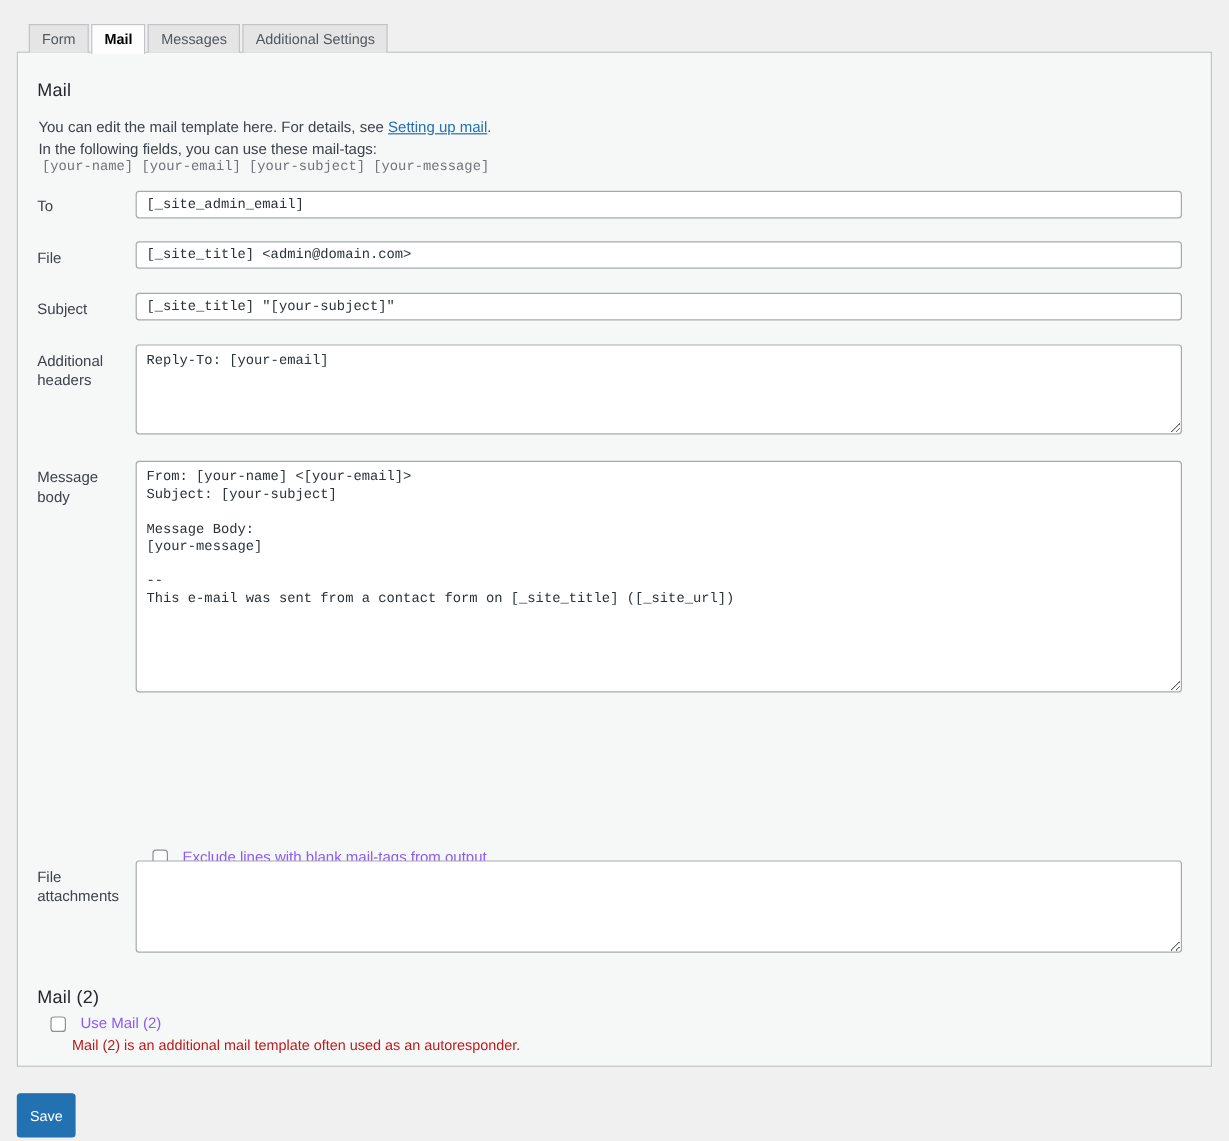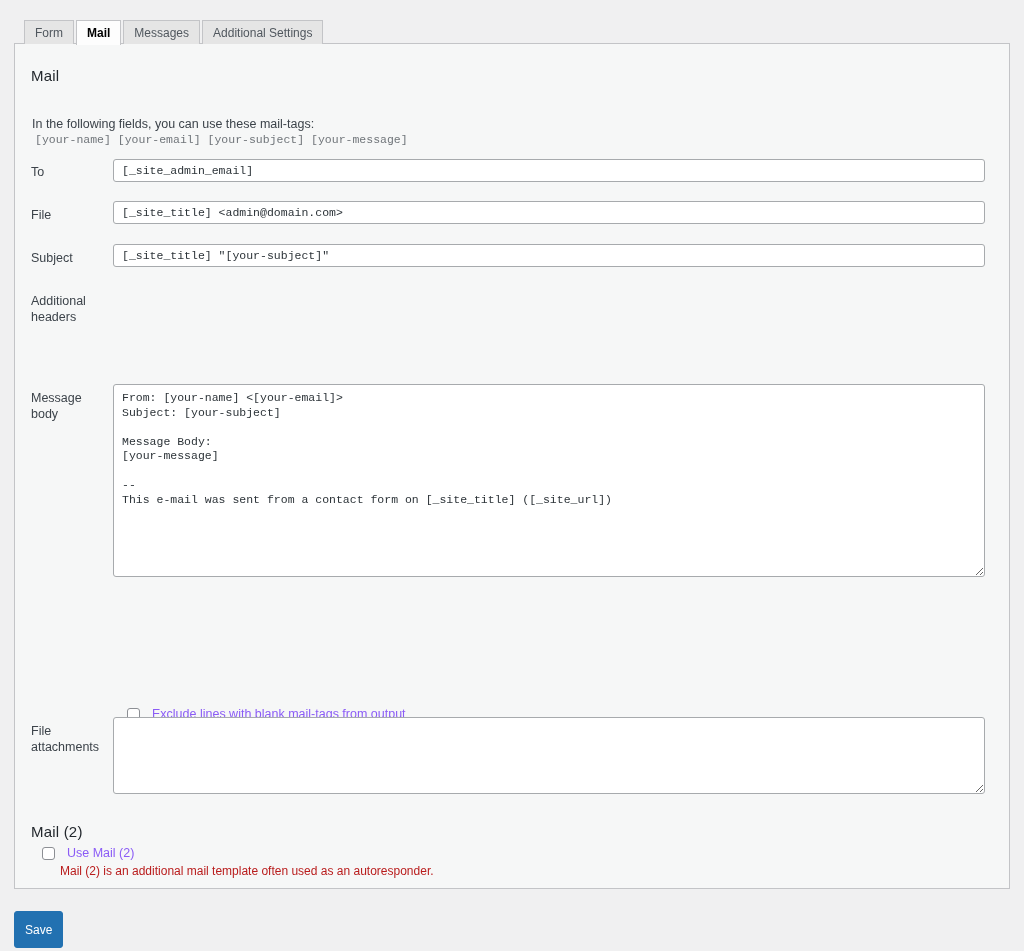--- a/index.html
+++ b/index.html
@@ -181,33 +181,35 @@
     <div class="tab">Form</div>
     <div class="tab active">Mail</div>
     <div class="tab">Messages</div>
     <div class="tab">Additional Settings</div>
   </div>
 
   <div class="panel">
 
     <h2 class="panel-title" id="mail-title">Mail</h2>
 
+    <p class="intro-line" id="intro-1"><span>You can edit the mail template here. For details, see </span><a class="intro-link">Setting up mail</a><span>.</span></p>
     <p class="intro-line" id="intro-2">In the following fields, you can use these mail-tags:</p>
     <p class="mailtags-line">[your-name] [your-email] [your-subject] [your-message]</p>
 
     <label class="field-label" id="to-label">To</label>
     <input class="ctl" id="to-input" type="text" value="[_site_admin_email]" style="">
 
     <label class="field-label" id="from-label">File</label>
     <input class="ctl" id="from-input" type="text" value="[_site_title] &lt;admin@domain.com&gt;" style="">
 
     <label class="field-label" id="subject-label">Subject</label>
     <input class="ctl" id="subject-input" type="text" value="[_site_title] &quot;[your-subject]&quot;" style="">
 
     <label class="field-label" id="headers-label">Additional headers</label>
+    <textarea class="ctl" id="headers-input" style="">Reply-To: [your-email]</textarea>
 
     <label class="field-label" id="body-label">Message body</label>
     <textarea class="ctl" id="body-input" style="">From: [your-name] &lt;[your-email]&gt;
 Subject: [your-subject]
 
 Message Body:
 [your-message]
 
 --
 This e-mail was sent from a contact form on [_site_title] ([_site_url])</textarea>

